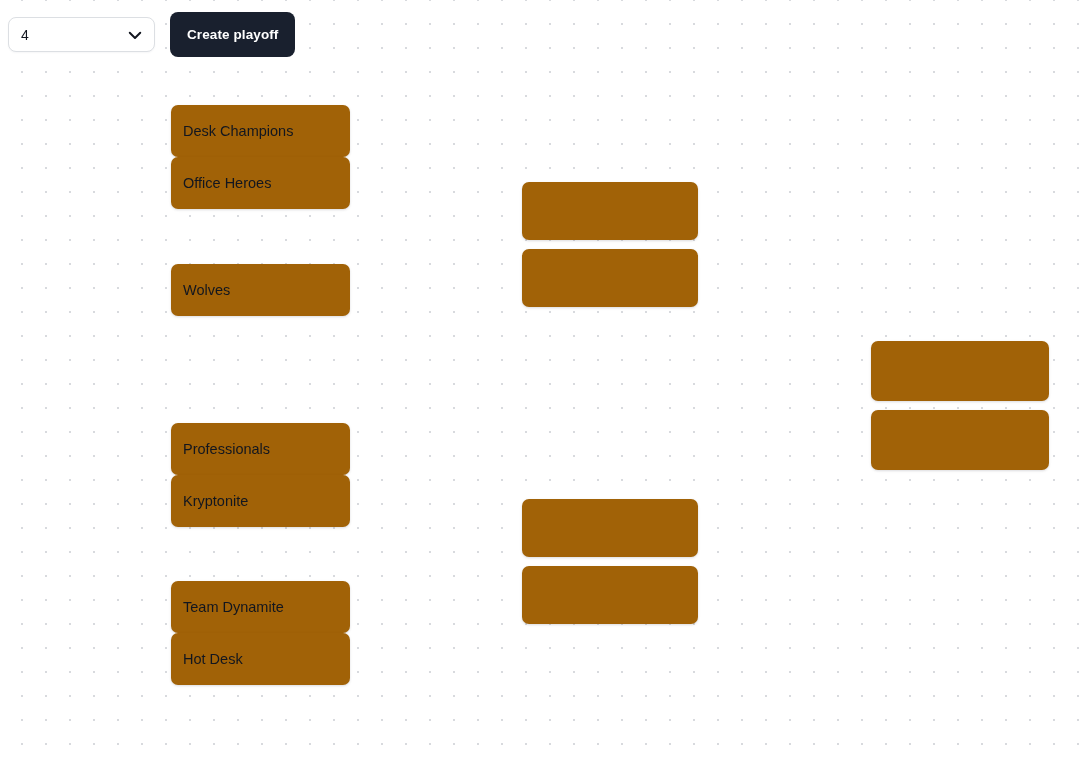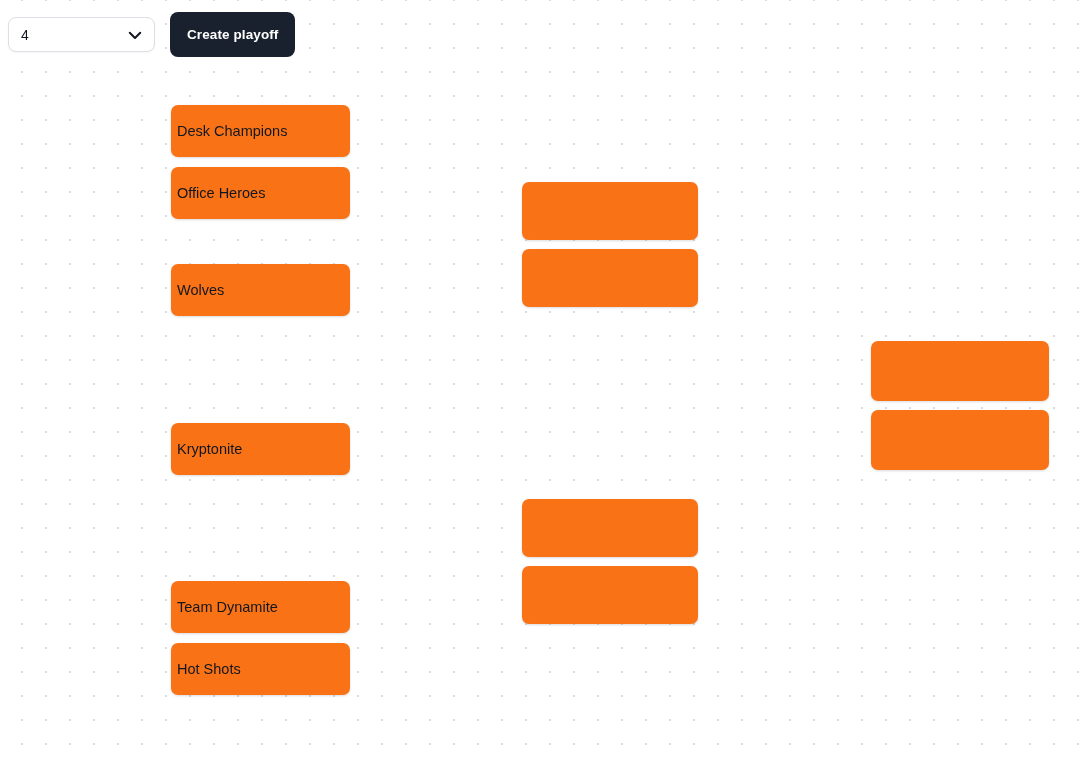--- a/index.html
+++ b/index.html
@@ -72,41 +72,41 @@
   }
 
   
   #bracket { position: absolute; inset: 0; }
 
   .round { position: absolute; top: 0; }
 
   .match { position: absolute; }
 
   .slot {
-    background: #f97316;
+    background: #a16207;
     border-radius: 7px;
     box-shadow: 0 1px 3px rgba(16,24,40,0.10), 0 1px 2px rgba(16,24,40,0.05);
     display: flex;
     align-items: center;
-    padding: 0 6px;
+    padding: 0 12px;
     overflow: hidden;
   }
 
   .slot .team-name {
     font-size: 14.5px;
     color: #12161f;
     line-height: 1;
     white-space: nowrap;
   }
 
   
   #round-1 { left: 171px; width: 179px; }
   #round-1 .match { width: 179px; }
   #round-1 .slot { height: 52px; }
-  #round-1 .slot + .slot { margin-top: 10px; }
+  #round-1 .slot + .slot { }
 
   
   #round-2 { left: 522px; width: 176px; }
   #round-2 .match { width: 176px; }
   #round-2 .slot { height: 58px; }
   #round-2 .slot + .slot { margin-top: 9px; }
 
   
   #round-3 { left: 871px; width: 178px; }
   #round-3 .match { width: 178px; }
@@ -141,29 +141,32 @@
           <span class="team-name">Office Heroes</span>
         </div>
       </div>
       <div class="match" style="top: 264px;">
         <div class="slot">
           <span class="team-name">Wolves</span>
         </div>
       </div>
       <div class="match" style="top: 423px;">
         <div class="slot">
+          <span class="team-name">Professionals</span>
+        </div>
+        <div class="slot">
           <span class="team-name">Kryptonite</span>
         </div>
       </div>
       <div class="match" style="top: 581px;">
         <div class="slot">
           <span class="team-name">Team Dynamite</span>
         </div>
         <div class="slot">
-          <span class="team-name">Hot Shots</span>
+          <span class="team-name">Hot Desk</span>
         </div>
       </div>
     </div>
     <div class="round" id="round-2">
       <div class="match" style="top: 182px;">
         <div class="slot">
           <span class="team-name"></span>
         </div>
         <div class="slot">
           <span class="team-name"></span>

